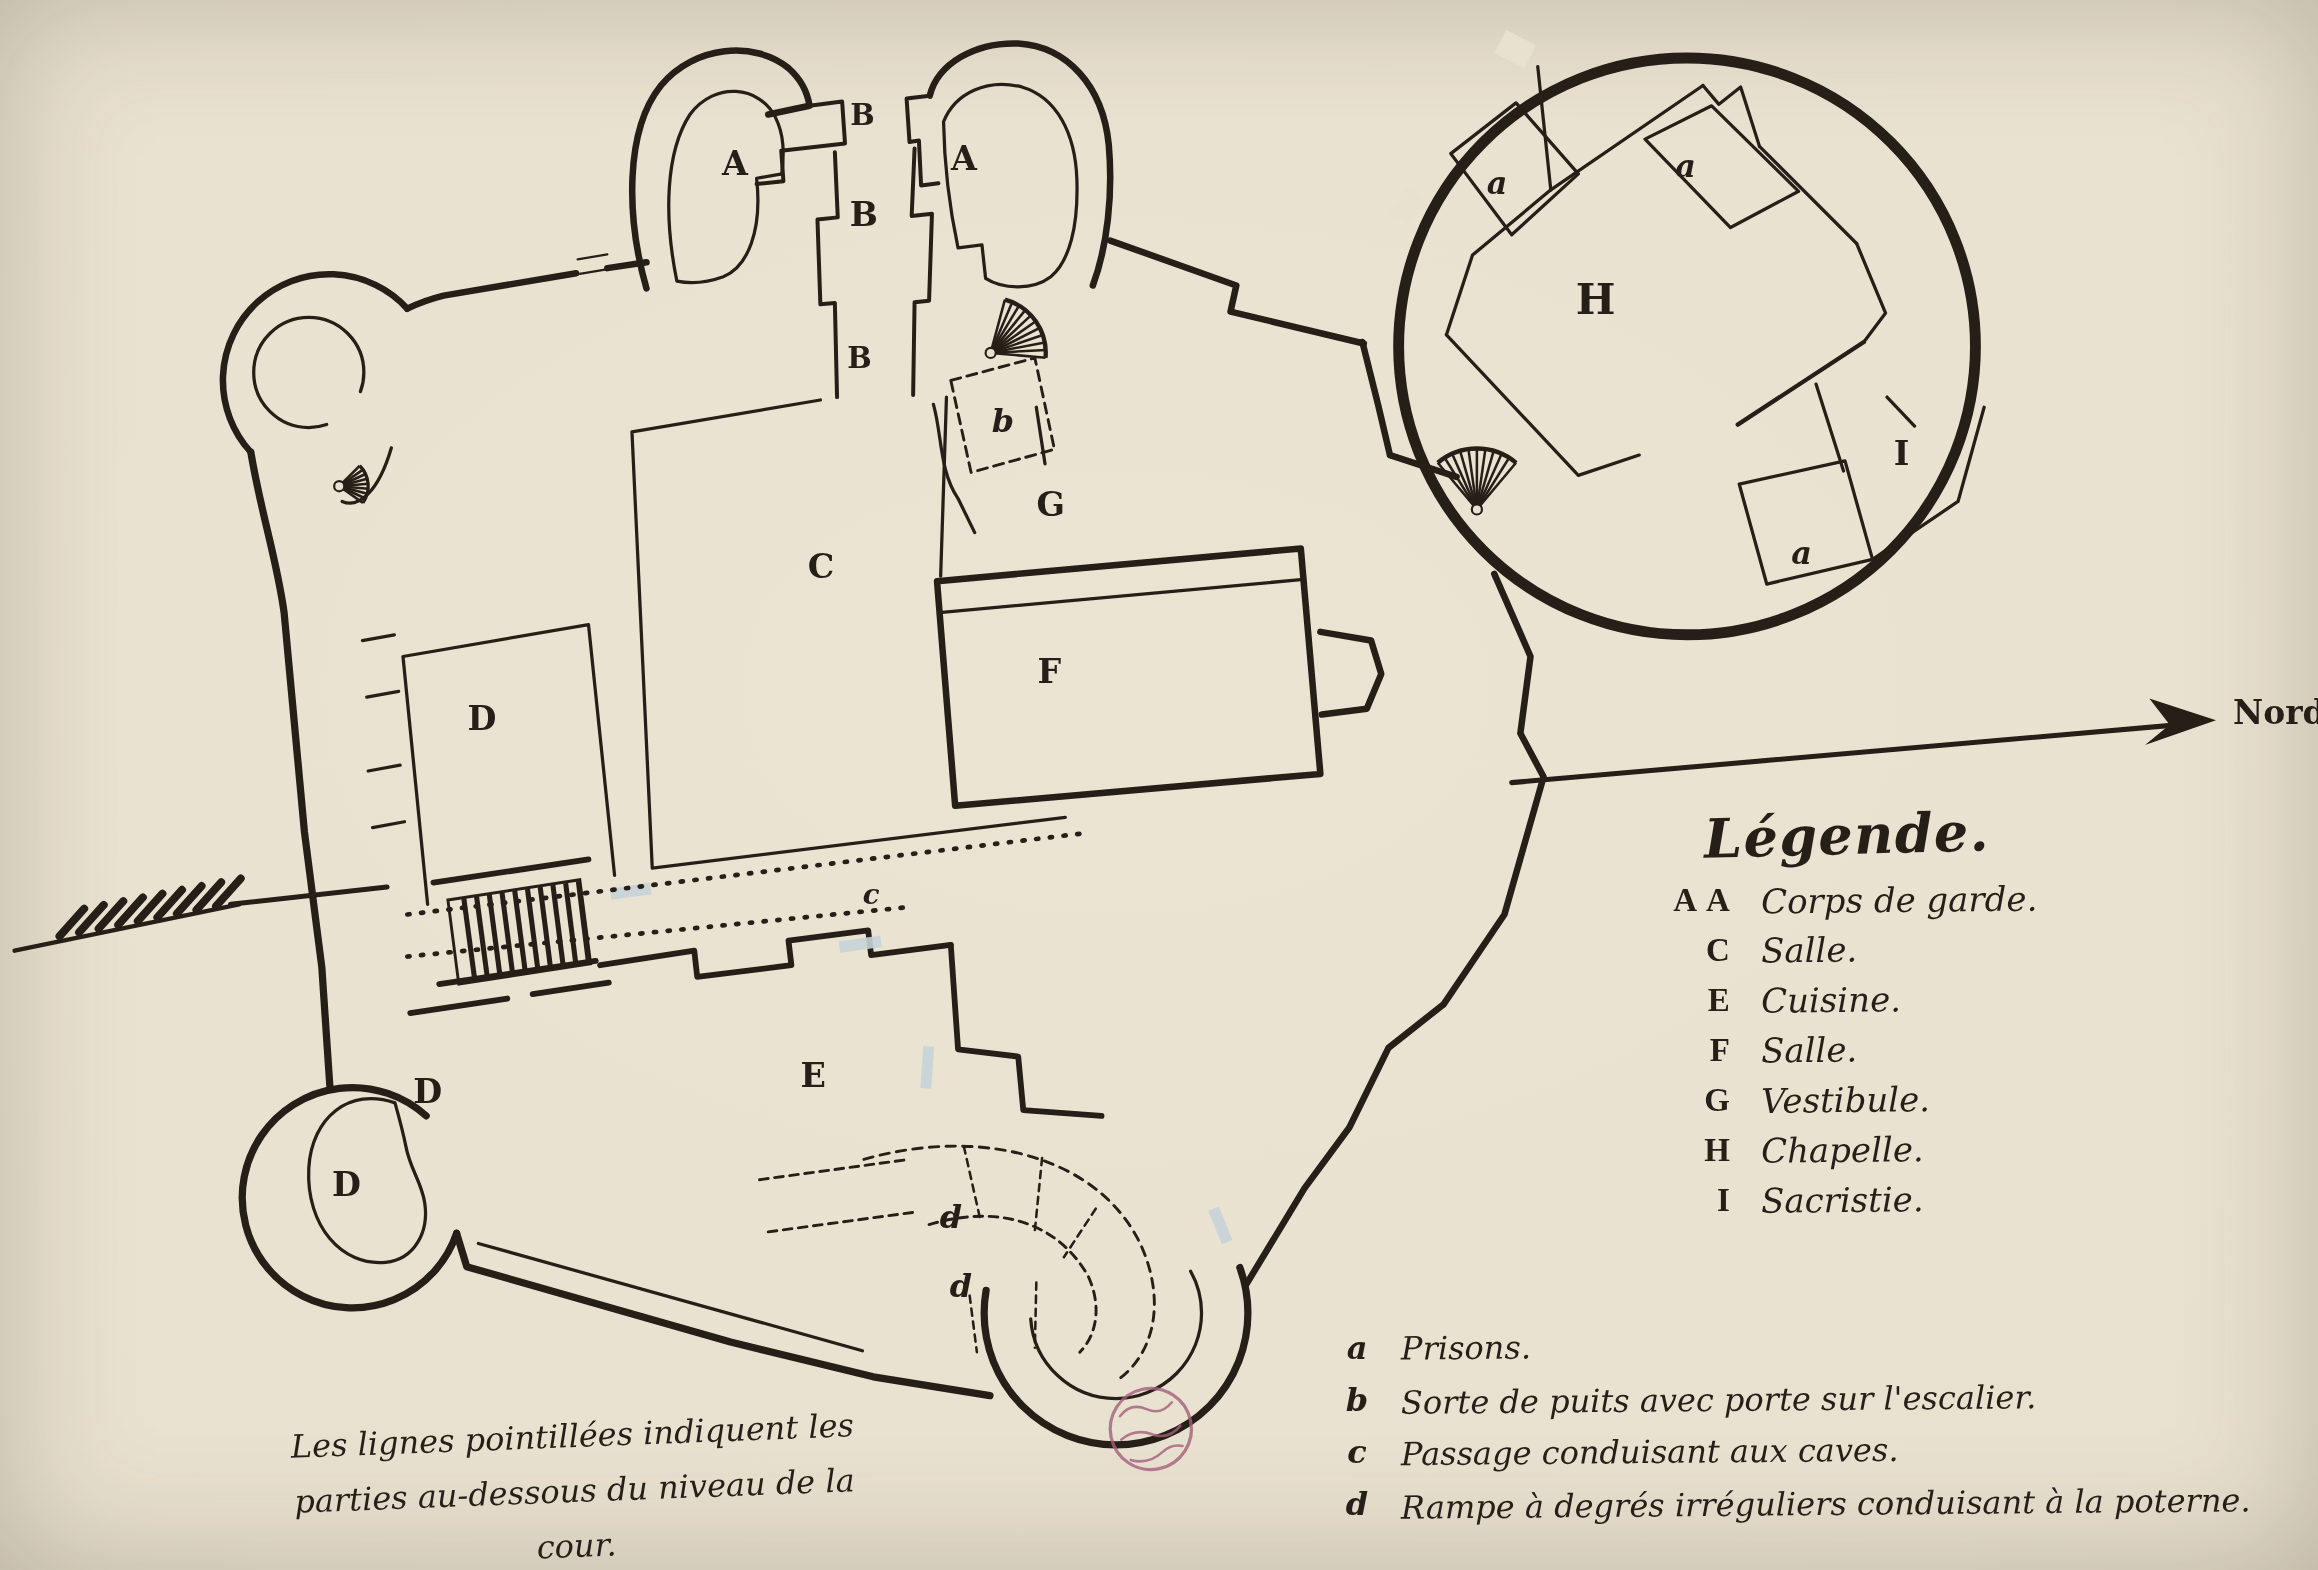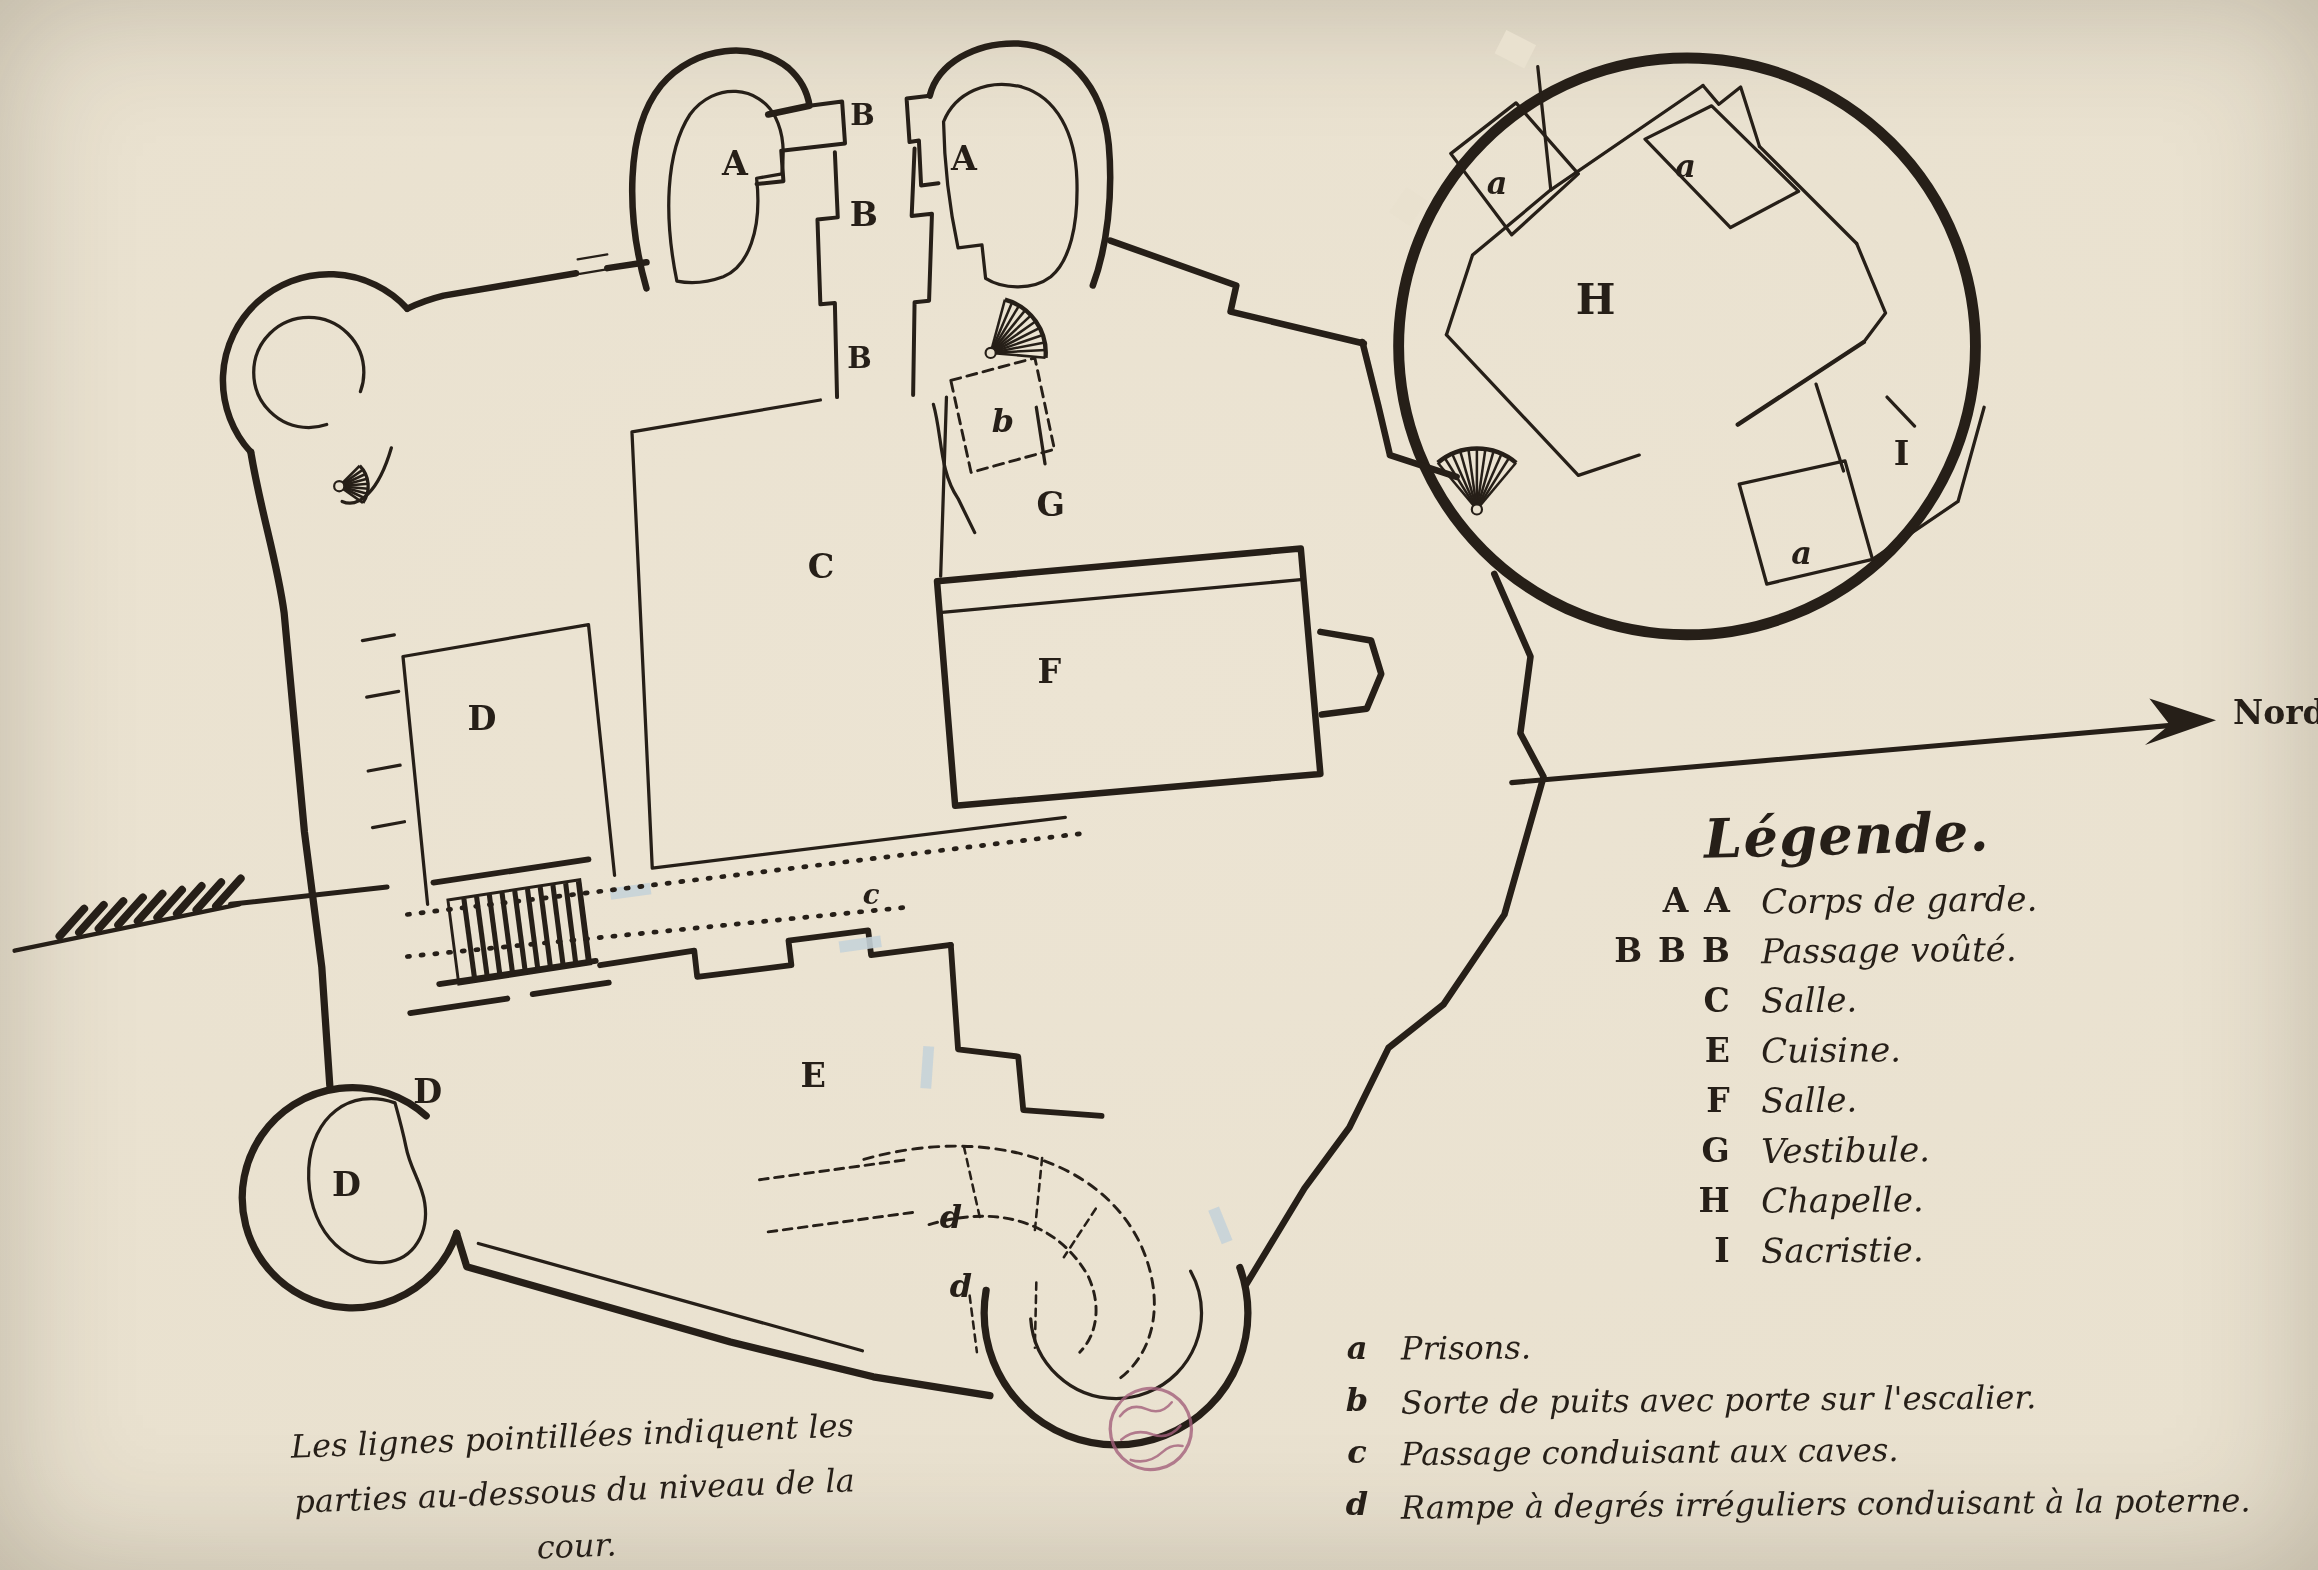--- a/index.html
+++ b/index.html
@@ -12,21 +12,21 @@
     background:
       radial-gradient(ellipse 130% 115% at 48% 44%, #ece4d3 0%, #e9e1cf 55%, #ded5c1 82%, #c9c0ad 97%, #b3aa98 100%);
     box-shadow: inset 0 0 130px rgba(60,50,35,.25);
   }
   #plan{position:absolute;inset:0;width:100%;height:100%;}
   .htext{position:absolute;color:var(--ink);white-space:nowrap;}
   
   .legend-title{font-size:54px;font-style:italic;font-weight:700;letter-spacing:1.4px;transform:rotate(-1.5deg);}
   .legend-upper{position:absolute;left:1542px;top:875px;}
   .legend-upper .row{display:flex;align-items:center;height:50px;}
-  .legend-upper .key{width:190px;text-align:right;font-size:33px;font-weight:700;letter-spacing:2.2px;color:var(--ink);}
+  .legend-upper .key{width:190px;text-align:right;font-size:33px;font-weight:700;letter-spacing:2.2px;color:var(--ink);font-family:Liberation Serif, serif;}
   .legend-upper .lab{margin-left:29px;font-size:34px;font-style:italic;color:var(--ink);transform:rotate(-.6deg);}
   .legend-minor{position:absolute;left:1339px;top:1322px;}
   .legend-minor .row{display:flex;align-items:center;height:52px;}
   .legend-minor .key{width:36px;text-align:center;font-size:32px;font-style:italic;font-weight:700;color:var(--ink);}
   .legend-minor .lab{margin-left:26px;font-size:32px;font-style:italic;color:var(--ink);transform:rotate(-.5deg);}
   .footnote{position:absolute;left:281px;top:1409px;width:587px;text-align:center;
     font-size:32px;font-style:italic;line-height:55px;color:var(--ink);transform:rotate(-2.2deg);}
   .nord{font-size:33px;font-weight:700;}
   
   text.pl{font-family:"DejaVu Serif",serif;fill:var(--ink);text-anchor:middle;}
@@ -254,24 +254,20 @@
   <div class="htext nord" style="left:2233px;top:693px;">Nord</div>
 
   <div class="htext legend-title" style="left:1704px;top:803px;">Légende.</div>
 
   <div class="legend-upper">
       <div class="row">
         <div class="key">A A</div>
         <div class="lab">Corps de garde.</div>
       </div>
       <div class="row">
-        <div class="key">B B B</div>
-        <div class="lab">Passage voûté.</div>
-      </div>
-      <div class="row">
         <div class="key">C</div>
         <div class="lab">Salle.</div>
       </div>
       <div class="row">
         <div class="key">E</div>
         <div class="lab">Cuisine.</div>
       </div>
       <div class="row">
         <div class="key">F</div>
         <div class="lab">Salle.</div>

